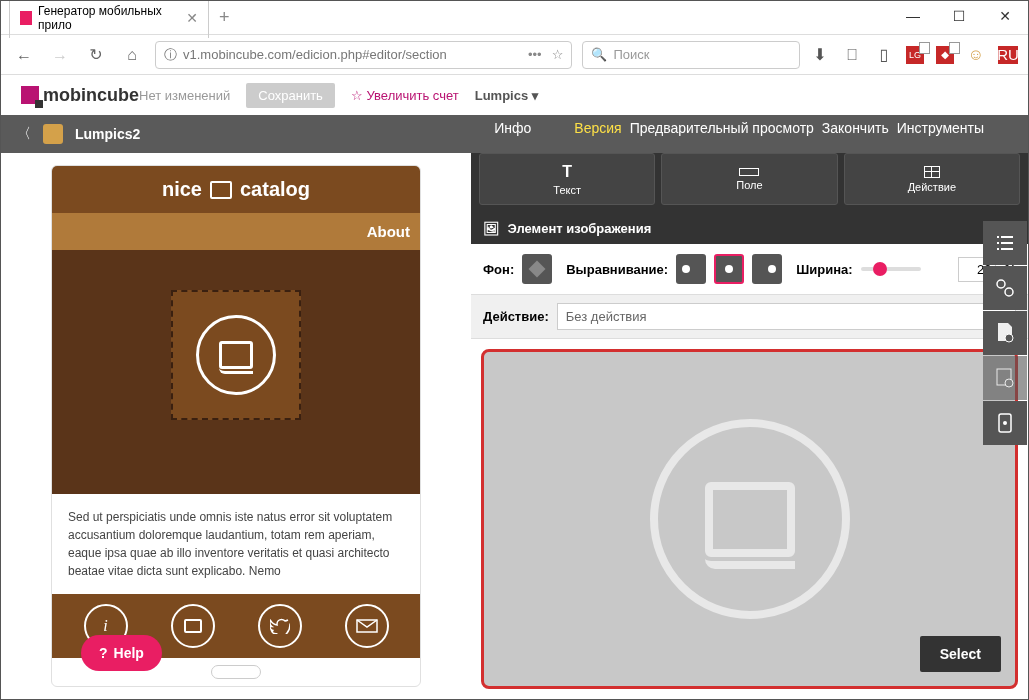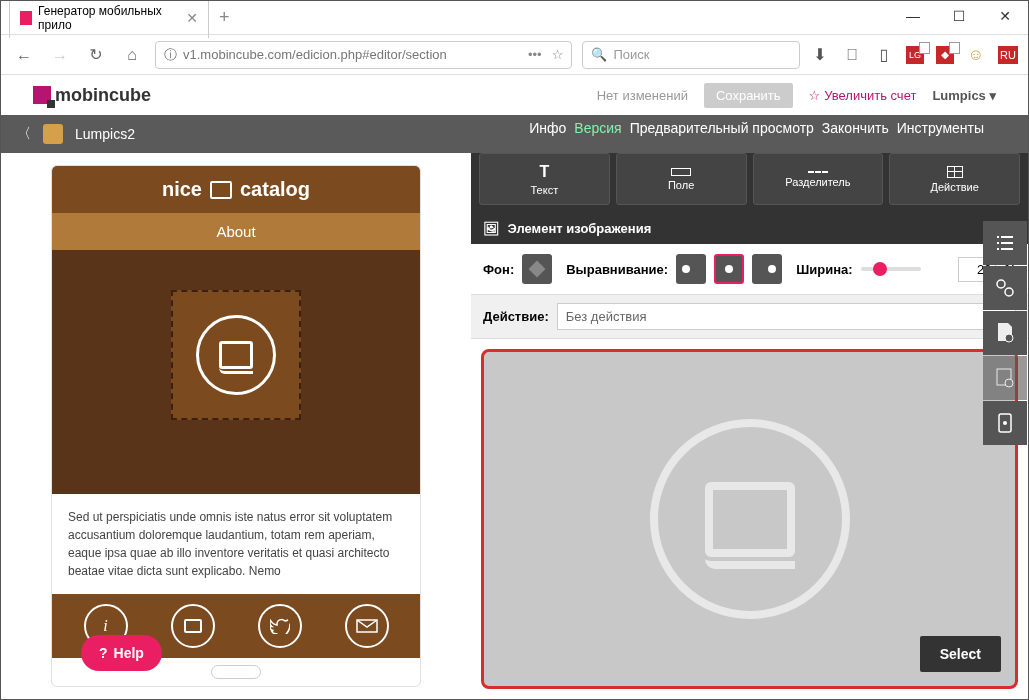--- a/index.html
+++ b/index.html
@@ -18,44 +18,44 @@
 .nav-btn { width: 26px; height: 26px; display: flex; align-items: center; justify-content: center; color: #666; font-size: 16px; border-radius: 4px; }
 .nav-btn.disabled { color: #ccc; }
 .url-input { flex: 1; display: flex; align-items: center; border: 1px solid #ccc; border-radius: 4px; height: 28px; padding: 0 8px; font-size: 13px; color: #777; }
 .url-input .proto { margin-right: 6px; font-size: 13px; }
 .search-box { flex: 0.5; display: flex; align-items: center; border: 1px solid #ccc; border-radius: 4px; height: 28px; padding: 0 8px; font-size: 13px; color: #999; gap: 6px; }
 .tool-icons { display: flex; gap: 12px; align-items: center; }
 .tool-icons div { width: 20px; height: 20px; display: flex; align-items: center; justify-content: center; color: #555; position: relative; }
 .badge { position: absolute; top: -4px; right: -6px; background: #fff; border: 1px solid #999; font-size: 9px; padding: 0 2px; }
 
 
-.app-header { height: 40px; display: flex; align-items: center; padding: 0 32px; justify-content: space-between; }
+.app-header { height: 40px; display: flex; align-items: center; padding: 0 20px; justify-content: flex-start; }
 .logo { display: flex; align-items: center; gap: 4px; font-weight: bold; font-size: 18px; color: #333; }
 .logo-box { width: 18px; height: 18px; background: #b91372; position: relative; }
 .logo-box::after { content: ''; position: absolute; width: 8px; height: 8px; background: #333; right: -4px; bottom: -4px; }
 .header-right { display: flex; align-items: center; gap: 16px; font-size: 13px; }
 .save-btn { background: #ccc; color: #fff; padding: 5px 12px; border-radius: 2px; font-size: 13px; }
 .upgrade { color: #b91372; display: flex; align-items: center; gap: 4px; }
 .user-drop { color: #555; font-weight: bold; }
 
 
 .nav-bar { height: 38px; background: #5a5a5a; display: flex; align-items: center; color: #fff; font-size: 14px; }
 .nav-left { display: flex; align-items: center; padding: 0 16px; gap: 12px; }
 .app-icon { width: 20px; height: 20px; background: #d4a14a; border-radius: 3px; }
 .nav-tabs { display: flex; margin-left: auto; margin-right: 40px; }
 .nav-tab { padding: 10px 4px; cursor: pointer; }
-.nav-tab.active { color: #86efac; border-bottom: 3px solid #e91e63; padding-bottom: 19px; }
+.nav-tab.active { color: #fde047; border-bottom: 3px solid #e91e63; padding-bottom: 19px; margin-left: 35px; }
 
 
 .main { display: flex; height: calc(100% - 152px); }
 .preview-pane { width: 470px; background: #fff; padding: 12px 50px; position: relative; }
 .phone { width: 370px; height: 100%; background: #fff; border: 1px solid #e0e0e0; border-radius: 6px; overflow: hidden; display: flex; flex-direction: column; }
 .phone-header { background: #7b4a1f; color: #fff; text-align: center; padding: 12px; font-size: 20px; font-weight: bold; display: flex; justify-content: center; align-items: center; gap: 8px; }
 .phone-header .sq { width: 22px; height: 18px; border: 2px solid #fff; border-radius: 2px; }
-.phone-about { background: #b07a3a; color: #fff; text-align: center; padding: 10px; font-size: 15px; }
+.phone-about { background: #b07a3a; color: #fff; text-align: right; padding: 10px; font-size: 15px; font-weight: bold; }
 .phone-brown { background: #5a3419; flex: 1; display: flex; align-items: flex-start; justify-content: center; padding-top: 40px; }
 .selected-img { width: 130px; height: 130px; border: 2px dashed #3a2010; background: #7b4a1f; display: flex; align-items: center; justify-content: center; }
 .circle-icon { width: 80px; height: 80px; border: 3px solid #fff; border-radius: 50%; display: flex; align-items: center; justify-content: center; }
 .circle-icon .sq2 { width: 34px; height: 28px; border: 3px solid #fff; border-radius: 3px; position: relative; }
 .circle-icon .sq2::after { content: ''; position: absolute; width: 34px; height: 6px; border-bottom: 3px solid #fff; border-radius: 0 0 0 6px; bottom: -8px; left: -3px; }
 .phone-text { background: #fff; padding: 14px 16px; font-size: 12px; color: #444; line-height: 1.5; }
 .phone-footer { background: #7b4a1f; display: flex; justify-content: space-around; padding: 10px; }
 .foot-icon { width: 44px; height: 44px; border: 2px solid #fff; border-radius: 50%; display: flex; align-items: center; justify-content: center; color: #fff; }
 .phone-home { height: 28px; display: flex; align-items: center; justify-content: center; }
 .home-btn { width: 50px; height: 14px; border: 1px solid #ccc; border-radius: 7px; }
@@ -124,21 +124,21 @@
     <span>🔍</span>
     <span>Поиск</span>
   </div>
   <div class="tool-icons">
     <div>⬇</div>
     <div>⎕</div>
     <div>▯</div>
     <div style="background:#c62828;color:#fff;font-size:9px;width:18px;height:18px">LG<span class="badge">8</span></div>
     <div style="background:#c62828;color:#fff;font-size:10px;width:18px;height:18px">◆<span class="badge">1</span></div>
     <div style="color:#d4a14a">☺</div>
-    <div style="background:#c62828;color:#fff;font-size:11px;width:20px;height:18px">
+    <div style="background:#c62828;color:#fff;font-size:15px;width:20px;height:18px">
         <span>RU</span>
       </div>
   </div>
 </div>
 
 <div class="app-header">
   <div class="logo">
     <div class="logo-box"></div>
     <span>mobincube</span>
   </div>
@@ -152,21 +152,21 @@
     <span class="user-drop">
       <span>Lumpics</span> ▾
     </span>
   </div>
 </div>
 
 <div class="nav-bar">
   <div class="nav-left">
     <span>〈</span>
     <div class="app-icon"></div>
-    <span style="font-weight:normal">Lumpics2</span>
+    <span style="font-weight:bold">Lumpics2</span>
   </div>
   <div class="nav-tabs">
     <div class="nav-tab">Инфо</div>
     <div class="nav-tab active">Версия</div>
     <div class="nav-tab">Предварительный просмотр</div>
     <div class="nav-tab">Закончить</div>
     <div class="nav-tab">Инструменты</div>
   </div>
 </div>
 
@@ -217,24 +217,20 @@
     <div class="element-bar">
       <div class="elem-btn">
           <div style="font-size:16px;font-weight:bold">T</div>
           <span>Текст</span>
         </div>
       <div class="elem-btn">
           <div class="ic" style="width:20px;height:8px;border:1px solid #fff"></div>
           <span>Поле</span>
         </div>
       <div class="elem-btn">
-          <div style="width:20px;border-top:2px dashed #fff"></div>
-          <span>Разделитель</span>
-        </div>
-      <div class="elem-btn">
           <div class="ic" style="width:16px;height:12px;border:1px solid #fff;background:linear-gradient(#fff,#fff) center/100% 1px no-repeat,linear-gradient(#fff,#fff) center/1px 100% no-repeat"></div>
           <span>Действие</span>
         </div>
     </div>
     <div class="section-title">
       <span>🖼</span>
       <span>Элемент изображения</span>
     </div>
     <div class="controls-row">
       <span>Фон:</span>

